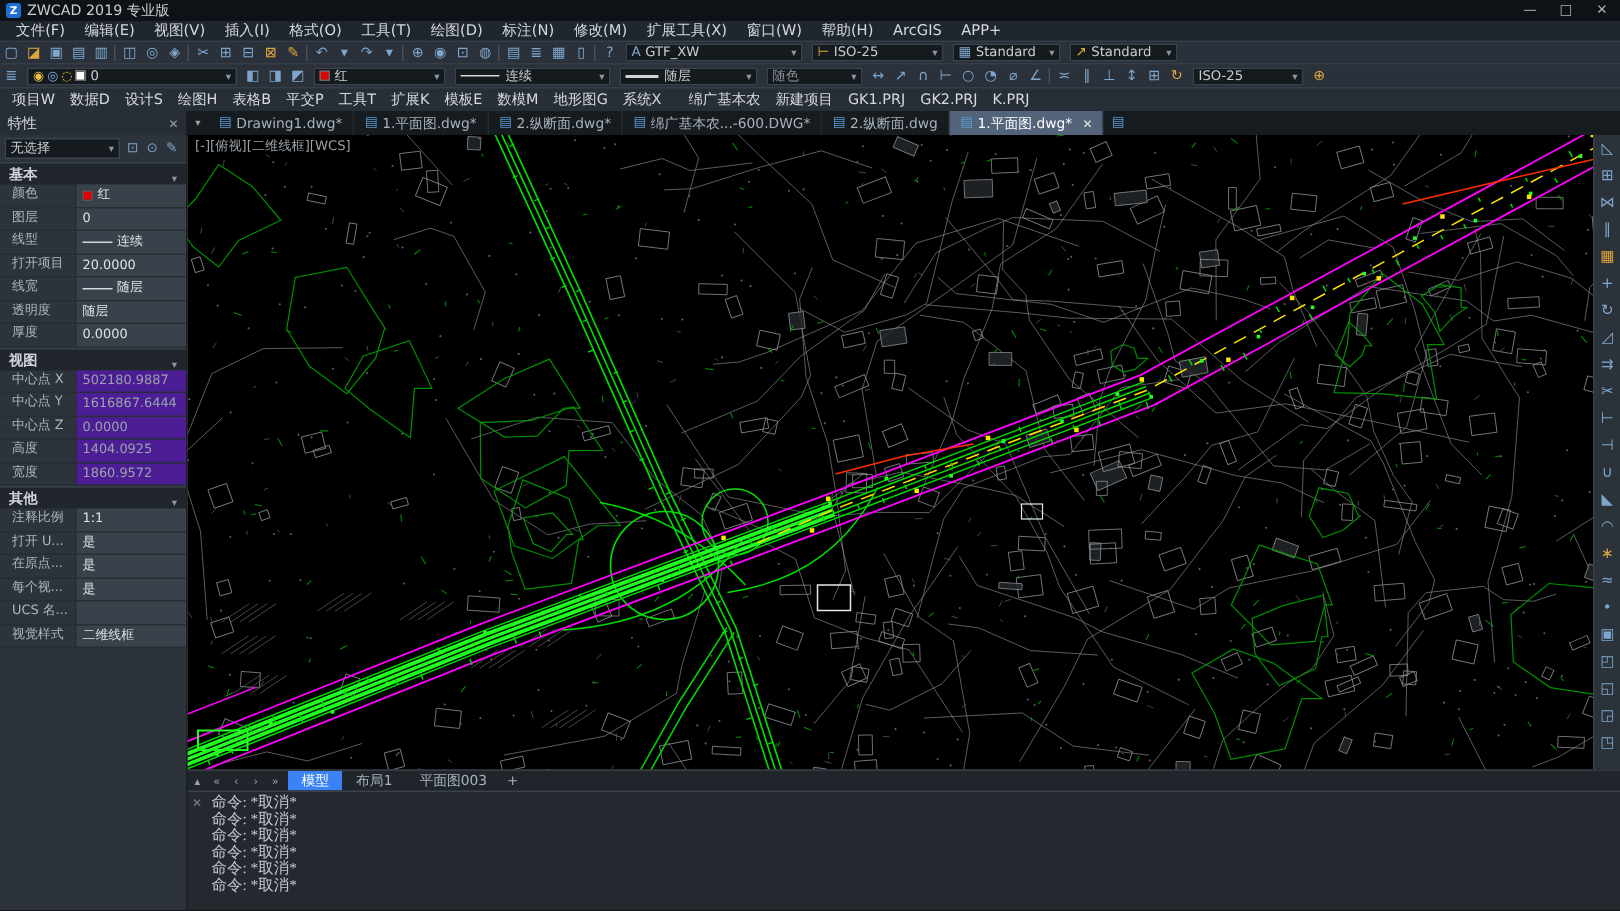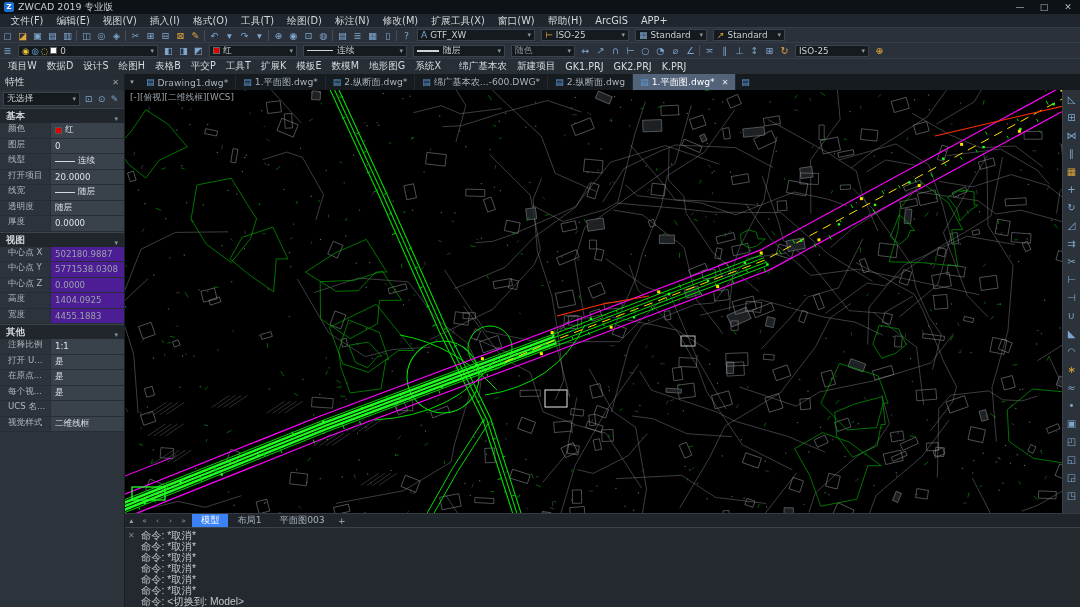--- a/index.html
+++ b/index.html
@@ -75,21 +75,21 @@
 
 .layoutbar{height:14px;background:#1f252b;display:flex;align-items:stretch;flex:0 0 auto;border-top:1px solid #343b44}
 .lctrls{display:flex}
 .lctl{width:13px;font-size:7.5px;color:#99a1a8;display:flex;align-items:center;justify-content:center}
 .ltabs{display:flex;margin-left:2px}
 .ltab{padding:0 9px;font-size:9.2px;color:#a9b1b9;display:flex;align-items:center}
 .ltab.active{background:#3b82f6;color:#fff}
 .ladd{width:16px;display:flex;align-items:center;justify-content:center;color:#a9b1b9;font-size:9px}
 .cmdarea{height:80px;background:#24292f;border-top:1px solid #3a424b;position:relative;padding:2px 4px 0 16px;flex:0 0 auto;overflow:hidden}
 .cmdclose{position:absolute;left:3px;top:3px;font-size:8px;color:#7c848b}
-.cmdline{font-family:Liberation Sans, sans-serif;font-size:10.3px;line-height:11px;color:#c2c7cc;white-space:pre}
+.cmdline{font-family:Liberation Serif, serif;font-size:10.3px;line-height:11px;color:#c2c7cc;white-space:pre}
 </style>
 </head>
 <body>
 
 <div class="app">
 
   <div class="titlebar">
     <span class="logo">Z</span>
     <span class="title">ZWCAD 2019 专业版</span>
     <div class="wcontrols">
@@ -334,39 +334,39 @@
 
       <div class="prow">
           <span class="plabel">中心点 X</span>
           <span class="pval">
               <span>502180.9887</span>
             </span>
         </div>
           <div class="prow">
           <span class="plabel">中心点 Y</span>
           <span class="pval">
-              <span>5771538.0308</span>
+              <span>1616867.6444</span>
             </span>
         </div>
           <div class="prow">
           <span class="plabel">中心点 Z</span>
           <span class="pval">
               <span>0.0000</span>
             </span>
         </div>
           <div class="prow">
           <span class="plabel">高度</span>
           <span class="pval">
               <span>1404.0925</span>
             </span>
         </div>
           <div class="prow">
           <span class="plabel">宽度</span>
           <span class="pval">
-              <span>4455.1883</span>
+              <span>1860.9572</span>
             </span>
         </div>
         </div>
       <div class="psechead">
         <span>其他</span>
         <span class="carrow">▾</span>
       </div>
       <div class="sec-other">
 
       <div class="prow">
@@ -1570,18 +1570,17 @@
       <div class="cmdarea">
         <span class="cmdclose">✕</span>
         <div>
 
         <div class="cmdline">命令: *取消*</div>
             <div class="cmdline">命令: *取消*</div>
             <div class="cmdline">命令: *取消*</div>
             <div class="cmdline">命令: *取消*</div>
             <div class="cmdline">命令: *取消*</div>
             <div class="cmdline">命令: *取消*</div>
-            <div class="cmdline">命令: &lt;切换到: Model&gt;</div>
           </div>
       </div>
     </div>
   </div>
 </div>
 
 </body></html>

